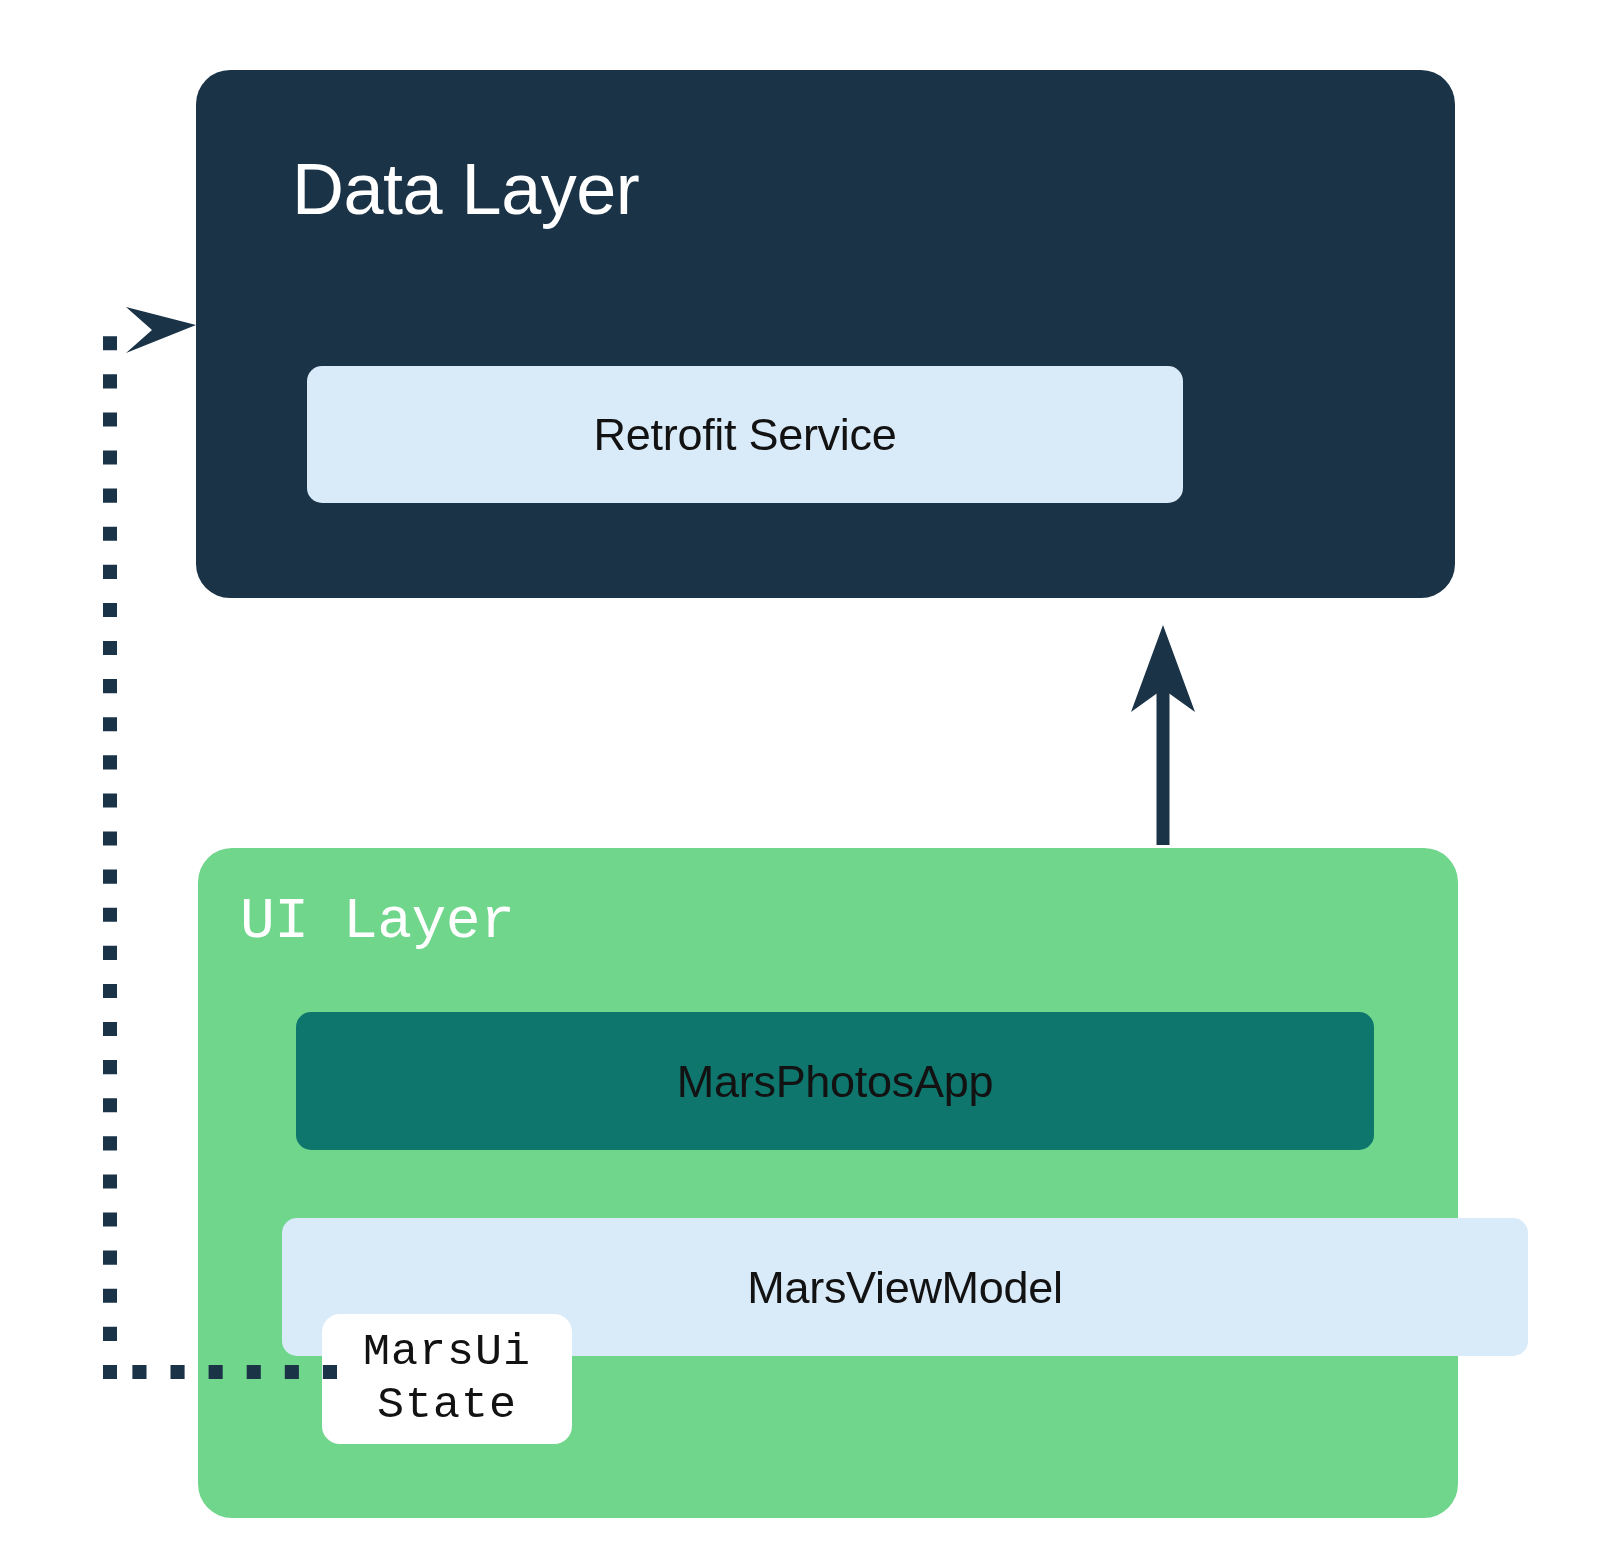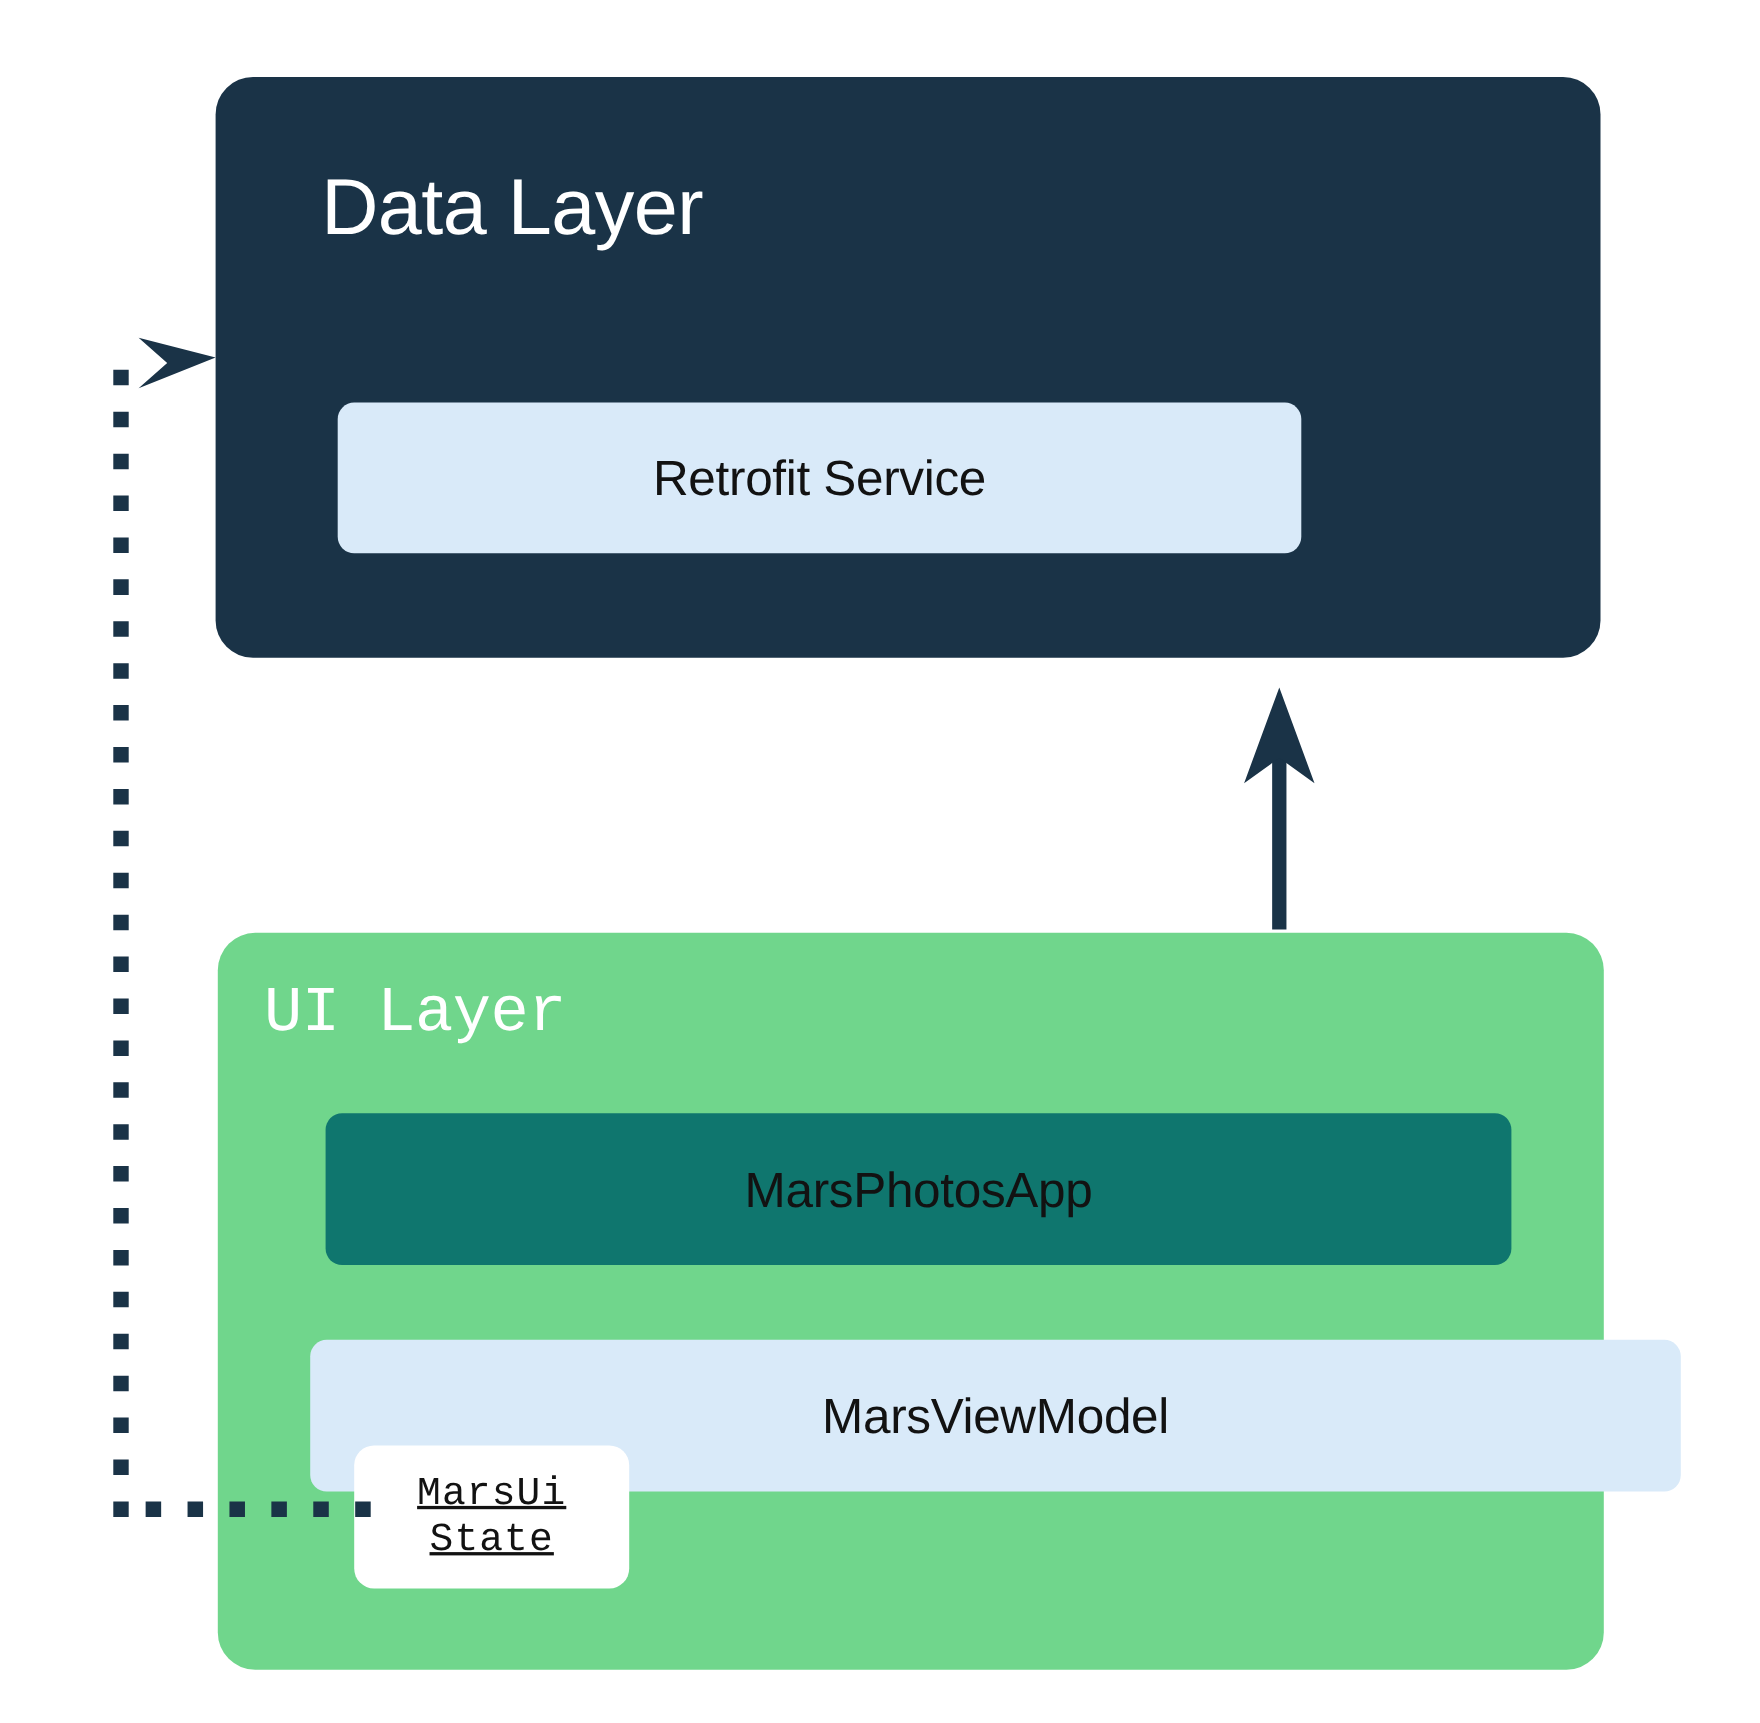--- a/index.html
+++ b/index.html
@@ -120,26 +120,25 @@
     background: #ffffff;
     border-radius: 18px;
     display: flex;
     flex-direction: column;
     align-items: center;
     justify-content: center;
     box-sizing: border-box;
   }
   .mono-label {
     font-family: "Liberation Mono", "DejaVu Sans Mono", monospace;
-    font-size: 36px;
+    font-size: 45px;
     color: #121212;
     line-height: 1.18;
     letter-spacing: 1px;
     white-space: nowrap;
-    text-decoration: underline;
   }
 
   
   #arrow-overlay {
     position: absolute;
     left: 0;
     top: 0;
     width: 1600px;
     height: 1566px;
     pointer-events: none;

